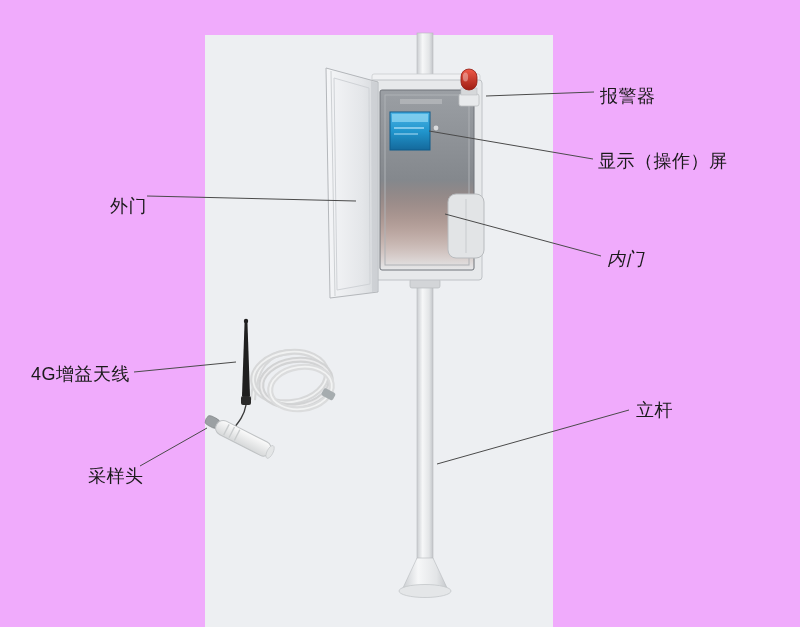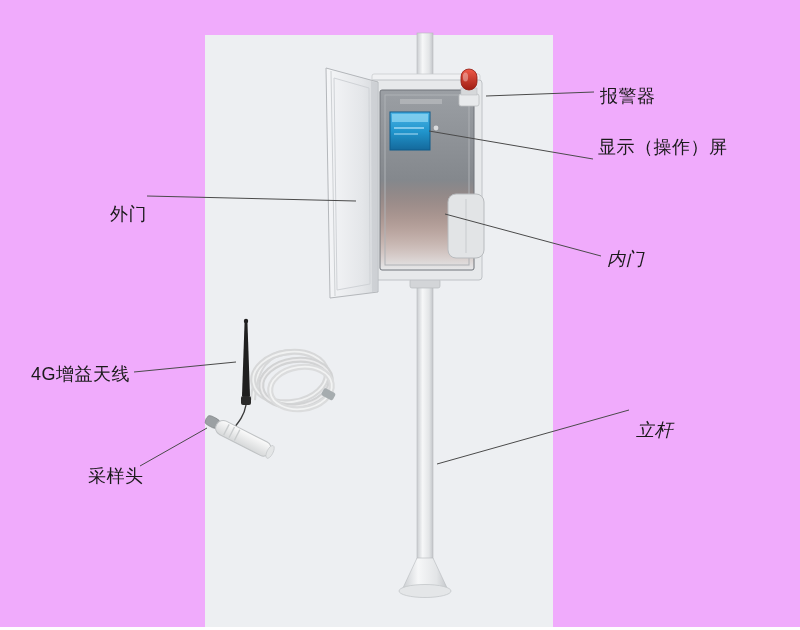--- a/index.html
+++ b/index.html
@@ -141,20 +141,20 @@
       <line x1="429" y1="131" x2="593" y2="159"></line>
       <line x1="147" y1="196" x2="356" y2="201"></line>
       <line x1="445" y1="214" x2="601" y2="256"></line>
       <line x1="134" y1="372" x2="236" y2="362"></line>
       <line x1="140" y1="466" x2="207" y2="428"></line>
       <line x1="437" y1="464" x2="629" y2="410"></line>
     </g>
   </svg>
 
   <div class="label" style="left:600px;top:86px;">报警器</div>
-  <div class="label" style="left:598px;top:137px;">显示（操作）屏</div>
-  <div class="label" style="left:110px;top:204px;">外门</div>
+  <div class="label" style="left:598px;top:151px;">显示（操作）屏</div>
+  <div class="label" style="left:110px;top:196px;">外门</div>
   <div class="label" style="left:607px;top:249px;font-style:italic;">内门</div>
   <div class="label" style="left:31px;top:364px;text-align:center;">4G增益天线</div>
   <div class="label" style="left:88px;top:466px;">采样头</div>
-  <div class="label" style="left:636px;top:420px;font-style:italic;">立杆</div>
+  <div class="label" style="left:636px;top:400px;">立杆</div>
 
 </div>
 
 </body></html>

